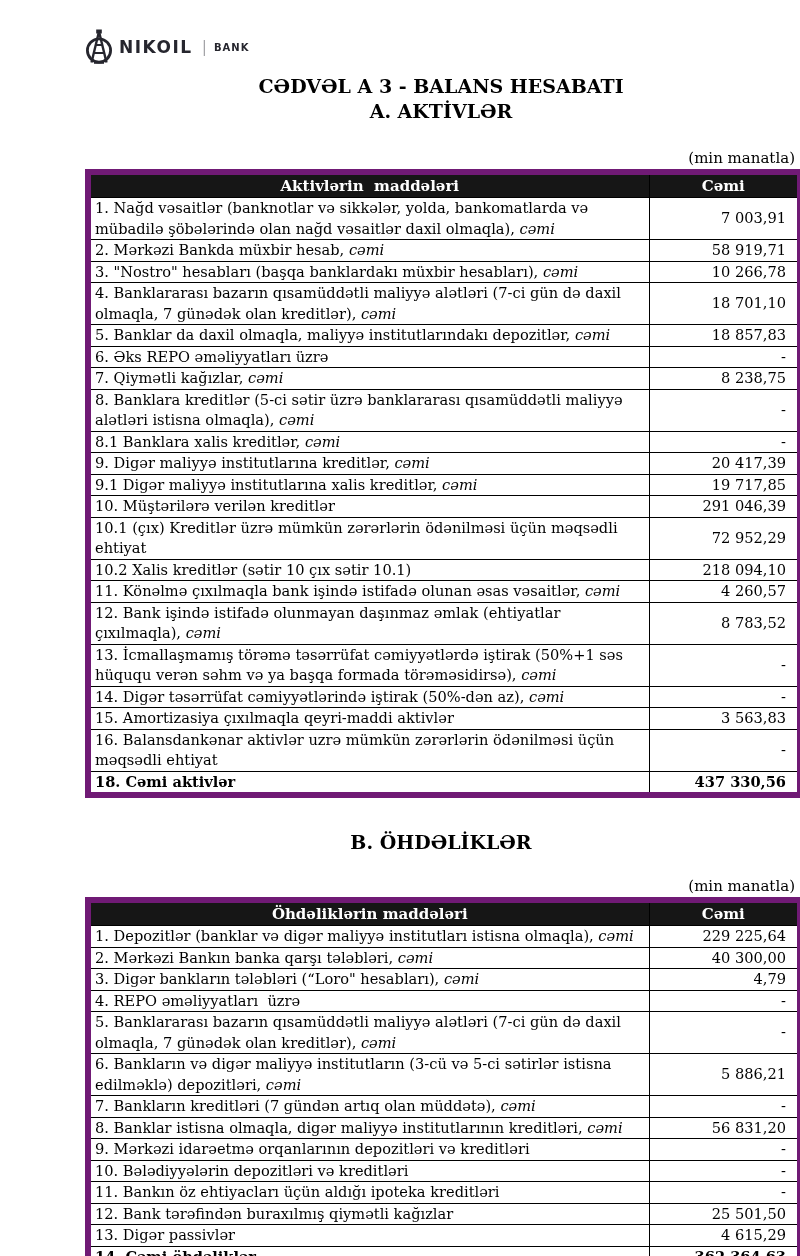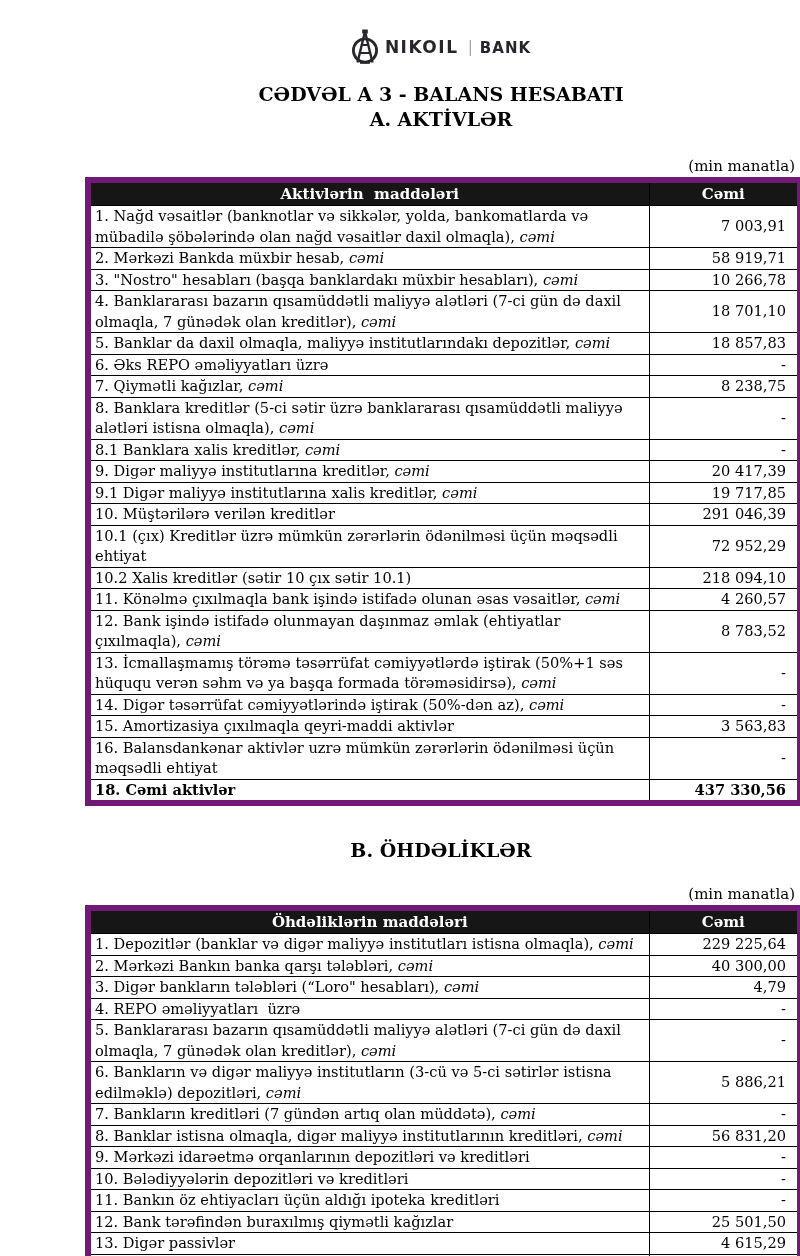--- a/index.html
+++ b/index.html
@@ -10,37 +10,37 @@
     font-family: "DejaVu Serif", "Liberation Serif", serif;
     overflow: hidden;
   }
   .page { width: 712px; margin-left: 85px; }
 
   
   .logo-row {
     padding-top: 35px;
     height: 58px;
     display: flex;
-    justify-content: center;
+    justify-content: flex-start;
     align-items: center;
   }
   .logo {
     display: flex;
     align-items: center;
     gap: 4px;
     color: #26262e;
     font-family: "DejaVu Sans", "Liberation Sans", sans-serif;
   }
   .logo svg { display: block; margin-right: 2px; }
   .logo-name { font-size: 17px; font-weight: bold; letter-spacing: 1.5px; }
   .logo-sep { font-size: 16px; font-weight: 200; color: #6a6a72; margin: 0 3px 0 5px; }
-  .logo-bank { font-size: 15px; font-weight: bold; letter-spacing: 1px; padding-top: 2px; }
-
-  
-  .title-block { margin-top: 24px; text-align: center; }
+  .logo-bank { font-size: 10px; font-weight: bold; letter-spacing: 1px; padding-top: 2px; }
+
+  
+  .title-block { margin-top: 16px; text-align: center; }
   h1, h2 { font-size: 19px; font-weight: bold; line-height: 25px; }
   .section-b-title { margin-top: 32px; text-align: center; }
 
   
   .unit-note {
     text-align: right;
     font-size: 15px;
     margin-top: 25px;
     margin-bottom: 2px;
     padding-right: 2px;

